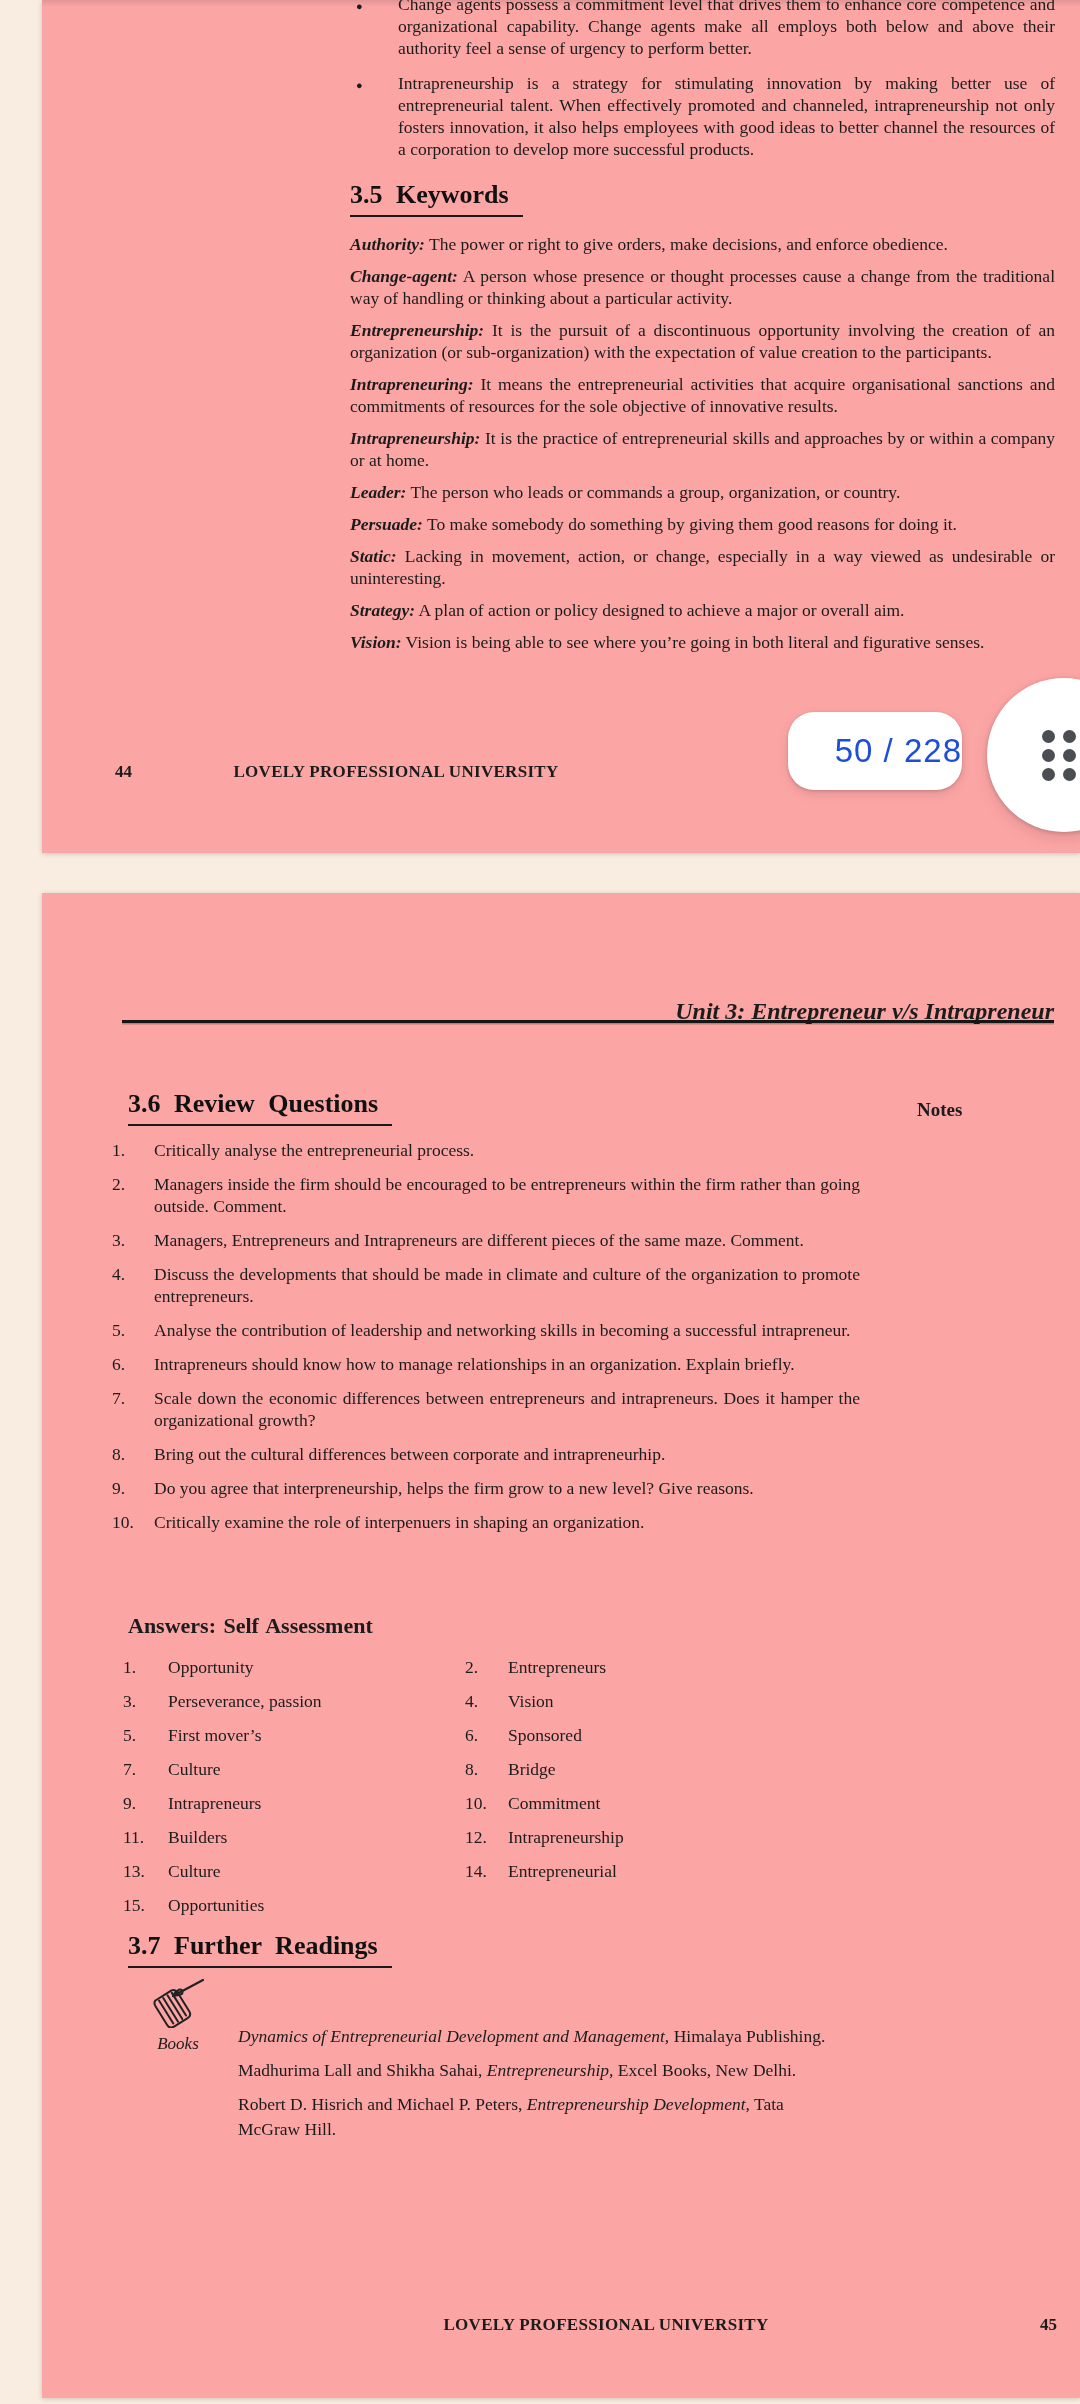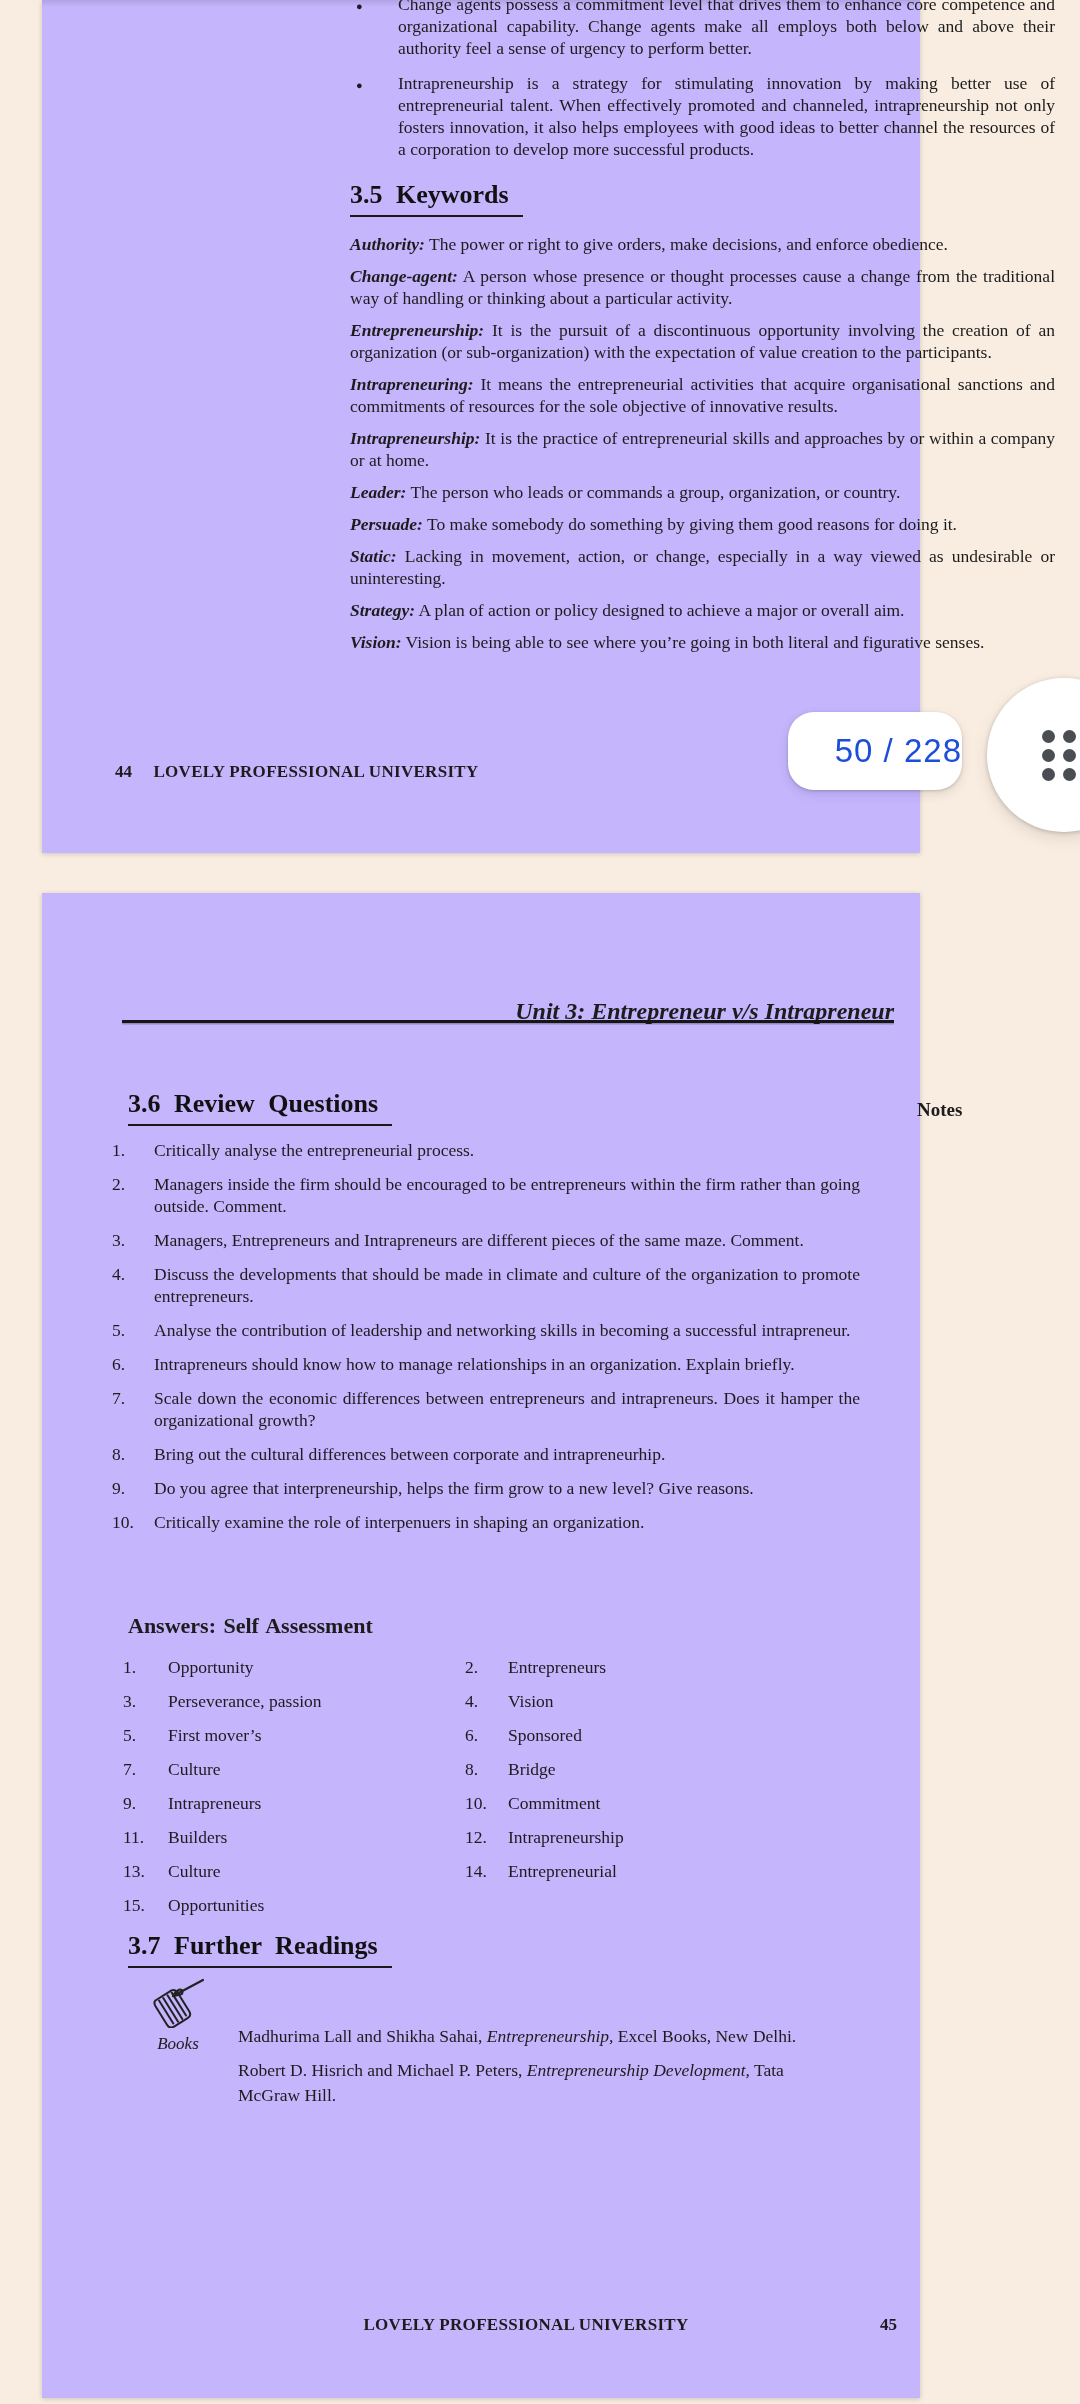--- a/index.html
+++ b/index.html
@@ -7,22 +7,22 @@
   body {
     position:relative;
     background:#f9ede1;
     overflow:hidden;
     font-family:"Liberation Serif","DejaVu Serif",serif;
     color:#1c1c1c;
   }
   .page {
     position:absolute;
     left:42px;
-    width:878px;
-    background:#c4b5fd;
+    width:1038px;
+    background:#fca5a5;
     box-shadow:0 1px 5px rgba(0,0,0,0.18);
   }
   #page1 { top:0; height:853px; }
   #page1::before{
     content:"";
     position:absolute; left:0; top:0; right:0; height:7px;
     background:linear-gradient(rgba(0,0,0,0.10),rgba(0,0,0,0));
   }
   #page2 { top:893px; height:1505px; }
 
@@ -315,20 +315,21 @@
         <path d="M26 20 L56 4" stroke-width="2.2"></path>
         <path d="M26 20 l6 -1 -3 -4 z" fill="#222"></path>
         <circle cx="33" cy="16" r="2.5"></circle>
       </svg>
     </span>
     <div class="books-label">Books</div>
   </div>
 
   <div class="readings">
 
+      <p class="reading"><span></span><span class="it">Dynamics of Entrepreneurial Development and Management,</span><span> Himalaya Publishing.</span></p>
 
       <p class="reading"><span>Madhurima Lall and Shikha Sahai, </span><span class="it">Entrepreneurship,</span><span> Excel Books, New Delhi.</span></p>
 
 
 
       <p class="reading"><span>Robert D. Hisrich and Michael P. Peters, </span><span class="it">Entrepreneurship Development,</span><span> Tata McGraw Hill.</span></p>
     </div>
 
   <div class="p2-footer">
     <span class="footer-center">LOVELY PROFESSIONAL UNIVERSITY</span>

